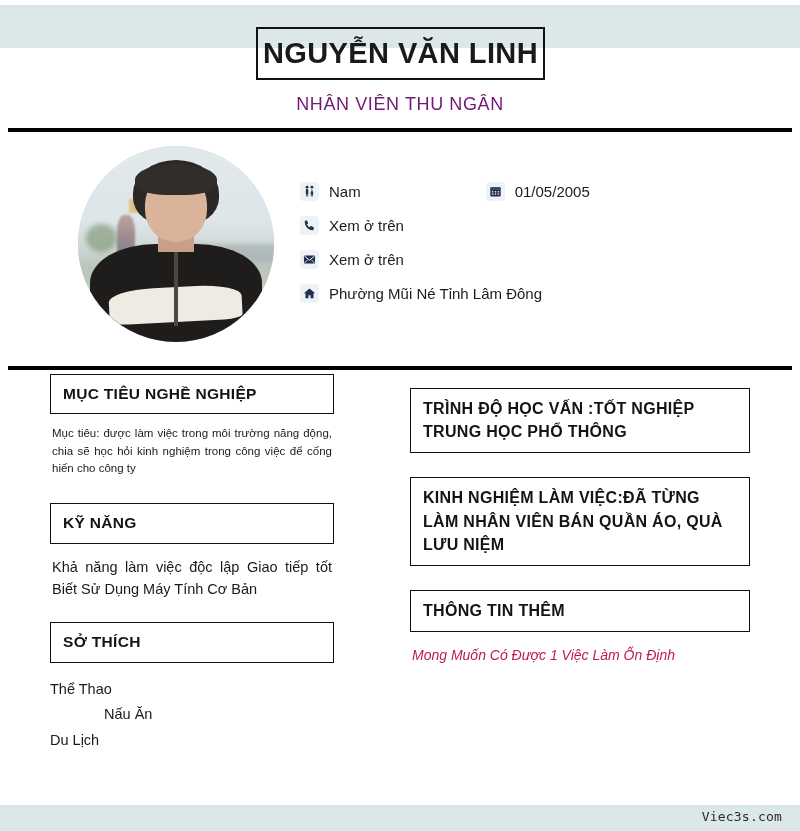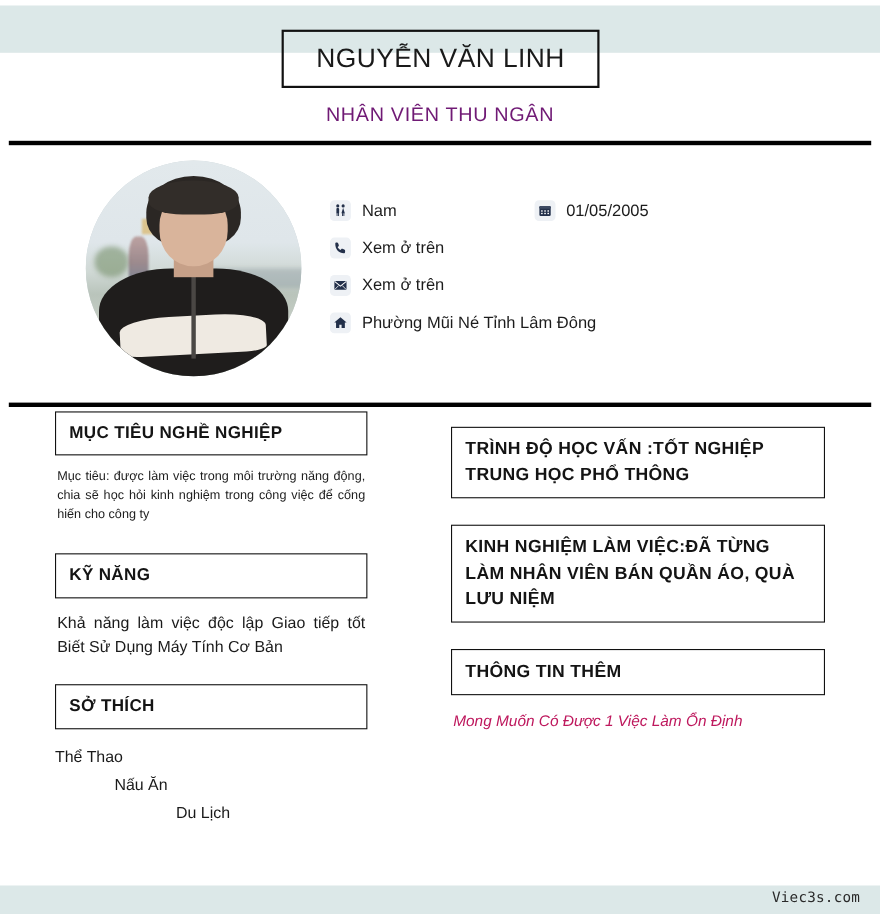--- a/index.html
+++ b/index.html
@@ -33,22 +33,22 @@
     position: absolute;
     left: 256px; top: 27px;
     width: 289px; height: 53px;
     border: 2px solid #111111;
     display: flex;
     align-items: center;
     justify-content: center;
     background: transparent;
   }
   .name-text {
-    font-size: 24px;
-    font-weight: normal;
+    font-size: 29px;
+    font-weight: bold;
     letter-spacing: 0.4px;
     color: #1a1a1a;
     white-space: nowrap;
     line-height: 1;
   }
   .job-title {
     position: absolute;
     left: 0; top: 94px;
     width: 800px;
     text-align: center;
@@ -267,21 +267,21 @@
   .gap-b { height: 22px; }
   .gap-c { height: 24px; }
 
   .hobby {
     font-size: 14.5px;
     color: #1a1a1a;
     line-height: 1.75;
   }
   .hobby.i0 { margin-left: 0px; }
   .hobby.i1 { margin-left: 54px; }
-  .hobby.i2 { margin-left: 110px; }
+  .hobby.i2 { }
 
   
   .footer-band {
     position: absolute;
     left: 0; top: 805px;
     width: 800px; height: 26px;
     background: #dce8e8;
   }
   .footer-text {
     position: absolute;

